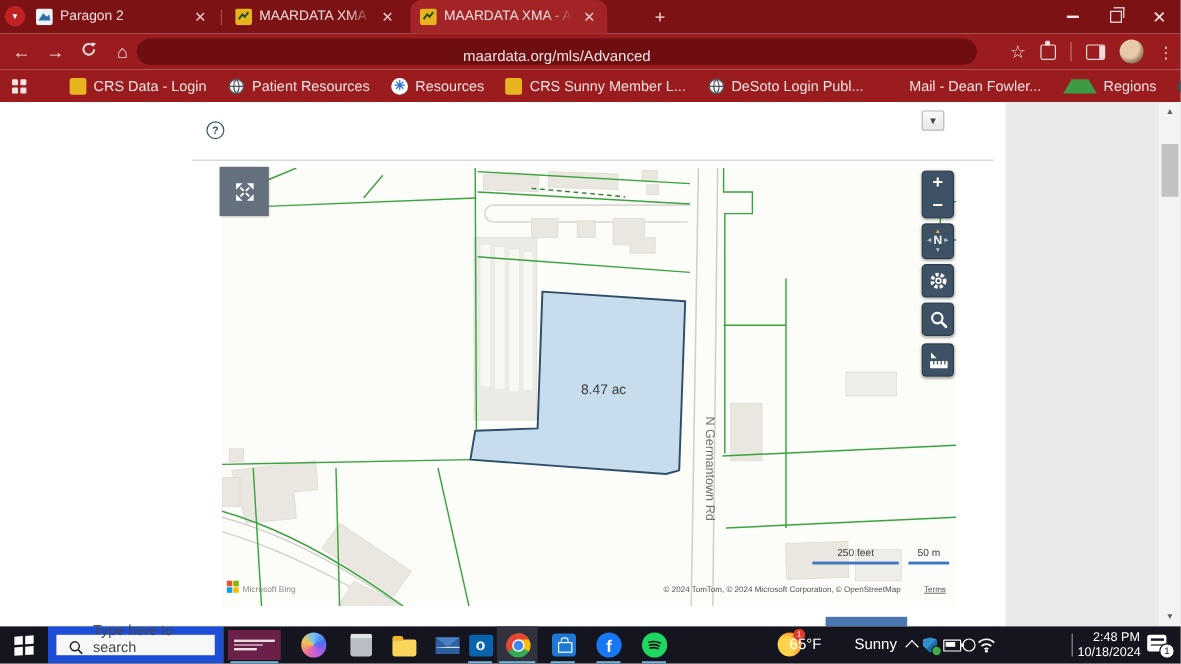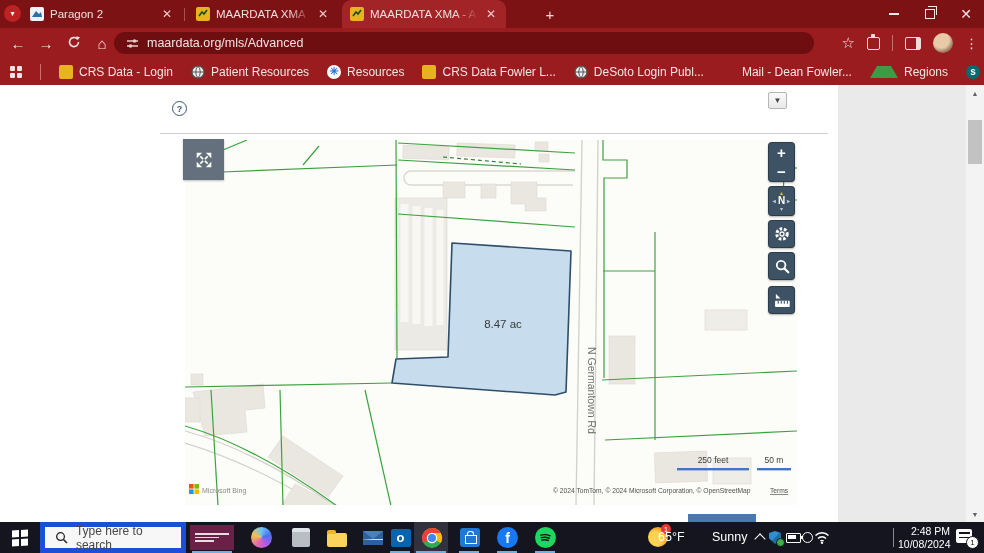--- a/index.html
+++ b/index.html
@@ -26,21 +26,21 @@
   .win-min{width:10px;height:1.5px;background:#f5e8e8;}
   .win-restore{width:8px;height:8px;border:1.2px solid #f5e8e8;position:relative;}
   .win-restore:before{content:"";position:absolute;left:2px;top:-4px;width:8px;height:8px;
      border:1.2px solid #f5e8e8;border-left:none;border-bottom:none;}
   .win-close{font-size:14px;}
 
   .toolbar{position:absolute;left:0;top:28px;width:984px;height:30px;background:#9a1c1e;
      display:flex;align-items:center;}
   .navicon{color:#f2e2e2;font-size:15px;width:28px;text-align:center;}
   .omnibox{position:absolute;left:114px;top:4px;width:700px;height:22px;border-radius:11px;
-     background:#6f0e10;display:flex;align-items:center;color:#f3e2e2;font-size:12.5px;gap:8px;padding:0 12px;box-sizing:border-box;}
+     background:#6f0e10;display:flex;align-items:center;color:#f3e2e2;font-size:12.5px;gap:8px;padding:0 12px;box-sizing:border-box;flex-direction:column;}
   .toolbar-right{position:absolute;right:6px;top:0;height:30px;display:flex;align-items:center;gap:12px;}
   .ext-icon{width:11px;height:11px;border:1.6px solid #f0dcdc;border-radius:2px;position:relative;}
   .ext-icon:before{content:"";position:absolute;left:3px;top:-4px;width:4px;height:4px;background:#f0dcdc;border-radius:1px;}
   .tb-sep{width:1px;height:16px;background:#c56f6f;}
   .sidepanel-icon{width:14px;height:11px;border:1.5px solid #f0dcdc;border-radius:2px;position:relative;}
   .sidepanel-icon:before{content:"";position:absolute;right:0;top:0;width:4px;height:100%;background:#f0dcdc;}
   .avatar{width:20px;height:20px;border-radius:50%;background:radial-gradient(circle at 40% 35%,#e8c9a8 0 45%,#9a7a5e 70%,#6c523c);}
   .dots{color:#f2e2e2;font-size:13px;}
 
   .bookmarksbar{position:absolute;left:0;top:58px;width:984px;height:27px;background:#9a1c1e;
@@ -93,22 +93,22 @@
   .scrollbar{position:absolute;left:966px;top:0;width:18px;height:437px;background:#f3f3f3;}
   .sb-arrow{position:absolute;left:0;width:18px;height:16px;color:#606060;font-size:7px;
      display:flex;align-items:center;justify-content:center;}
   .sb-thumb{position:absolute;left:2px;top:35px;width:14px;height:44px;background:#c2c2c2;}
 
   
   .taskbar{position:absolute;left:0;top:522px;width:984px;height:31px;background:#15151f;z-index:10;}
   .start-btn{position:absolute;left:0;top:0;width:40px;height:31px;display:flex;align-items:center;justify-content:center;}
   .winflag{display:grid;grid-template-columns:7px 7px;grid-template-rows:7px 7px;gap:1.5px;transform:skewY(-4deg);}
   .winflag span{background:#fff;}
-  .tb-search{position:absolute;left:40px;top:0;width:146px;height:31px;background:#f7f7f7;border:5px solid #1d4ed8;
-     box-sizing:border-box;display:flex;align-items:center;gap:8px;padding-left:10px;color:#474747;font-size:12px;}
+  .tb-search{position:absolute;left:40px;top:0;width:146px;height:31px;background:#f7f7f7;border:7px solid #1d4ed8;
+     box-sizing:border-box;display:flex;align-items:flex-end;gap:8px;padding-left:10px;color:#474747;font-size:12px;}
   .bhhs-tile{position:absolute;left:190px;top:3px;width:44px;height:25px;background:#6b2048;
      display:flex;flex-direction:column;justify-content:center;gap:2px;padding:0 5px;box-sizing:border-box;}
   .bhhs-tile i{display:block;height:1.5px;background:rgba(255,255,255,.85);}
   .tb-ico{position:absolute;top:4px;width:23px;height:23px;display:flex;align-items:center;justify-content:center;}
   .chrome-slot{position:absolute;left:414px;top:0;width:34px;height:31px;background:#32323f;}
   .underline{position:absolute;bottom:0;height:2px;background:#6fb1e0;}
   .copilot{width:21px;height:21px;border-radius:50%;background:conic-gradient(#6ec2f7,#4a71f0,#b05be8,#e86aa6,#f2c24d,#6ec2f7);}
   .device-ico{width:18px;height:15px;background:#b9bdc4;border-radius:2px;border-top:4px solid #dfe3e8;}
   .folder-ico{position:relative;width:20px;height:14px;background:#fbd45c;border-radius:2px;margin-top:4px;}
   .folder-ico:before{content:"";position:absolute;left:0;top:-3px;width:9px;height:4px;background:#f0b42c;border-radius:2px 2px 0 0;}
@@ -239,21 +239,21 @@
           <path d="M1 7 H13 M7 1 a9 9 0 0 1 0 12 M7 1 a9 9 0 0 0 0 12" stroke="#555" stroke-width="1" fill="none"></path>
         </svg>
         <span>Patient Resources</span>
       </span>
     <span class="bm">
         <span class="bm-ico ico-biz">✳</span>
         <span>Resources</span>
       </span>
     <span class="bm">
         <span class="bm-ico ico-gold"></span>
-        <span>CRS Data Fowler L...</span>
+        <span>CRS Sunny Member L...</span>
       </span>
     <span class="bm">
         <svg class="bm-ico" viewBox="0 0 14 14">
           <circle cx="7" cy="7" r="6" fill="#f2f2f2" stroke="#555" stroke-width="1.2"></circle>
           <path d="M1 7 H13 M7 1 a9 9 0 0 1 0 12 M7 1 a9 9 0 0 0 0 12" stroke="#555" stroke-width="1" fill="none"></path>
         </svg>
         <span>DeSoto Login Publ...</span>
       </span>
     <span class="bm">
         <span class="bm-ico ico-ms">
@@ -506,21 +506,21 @@
         <span class="batt-fill"></span>
       </span>
     <span class="ring-ico"></span>
     <svg style="position:absolute;left:814px;top:9px;" width="16" height="13" viewBox="0 0 16 13">
       <path d="M1.5 4.5 A9 9 0 0 1 14.5 4.5 M4 7.5 A5.5 5.5 0 0 1 12 7.5 M6.4 10 A2.6 2.6 0 0 1 9.6 10" stroke="#fff" stroke-width="1.4" fill="none"></path>
       <circle cx="8" cy="11.7" r="1.2" fill="#fff"></circle>
     </svg>
     <span class="tray-sep"></span>
     <div class="clock">
       <div>2:48 PM</div>
-      <div>10/08/2024</div>
+      <div>10/18/2024</div>
     </div>
     <div class="notif-ico">
         <i></i>
         <i></i>
       </div>
     <div class="notif-badge">1</div>
   </div>
 
 </div>
 

